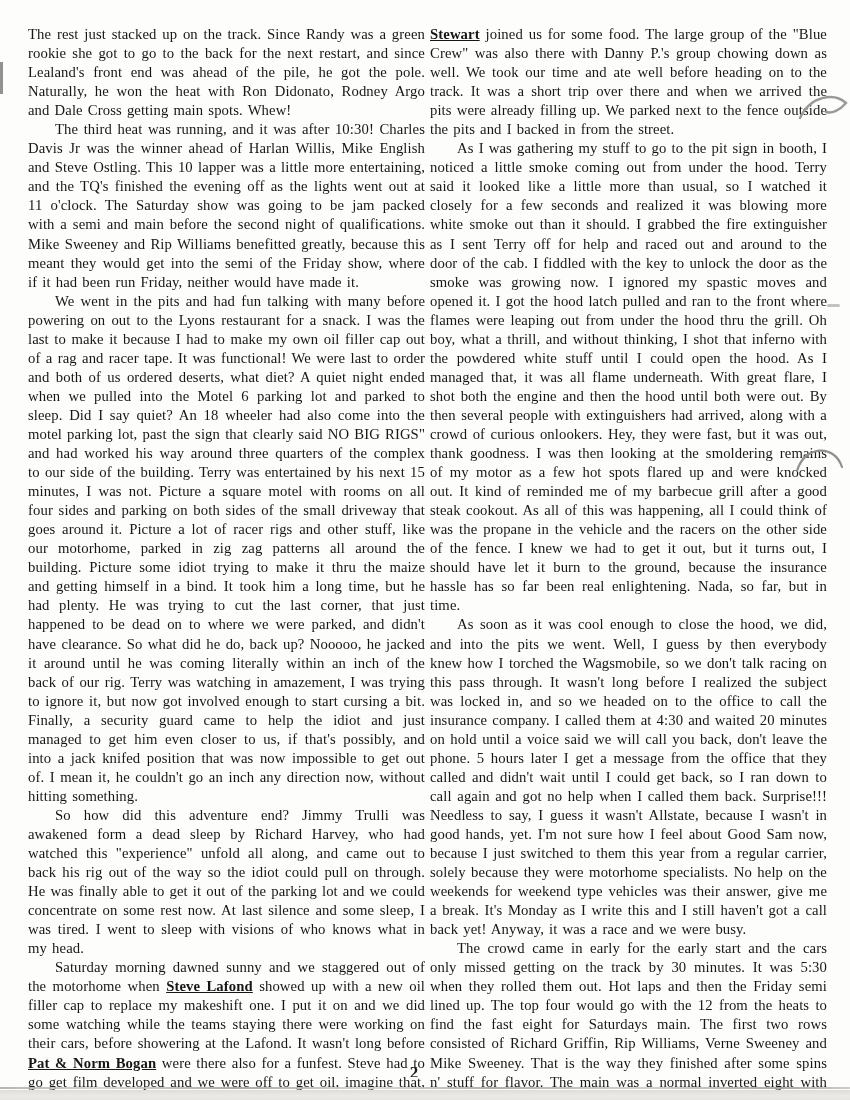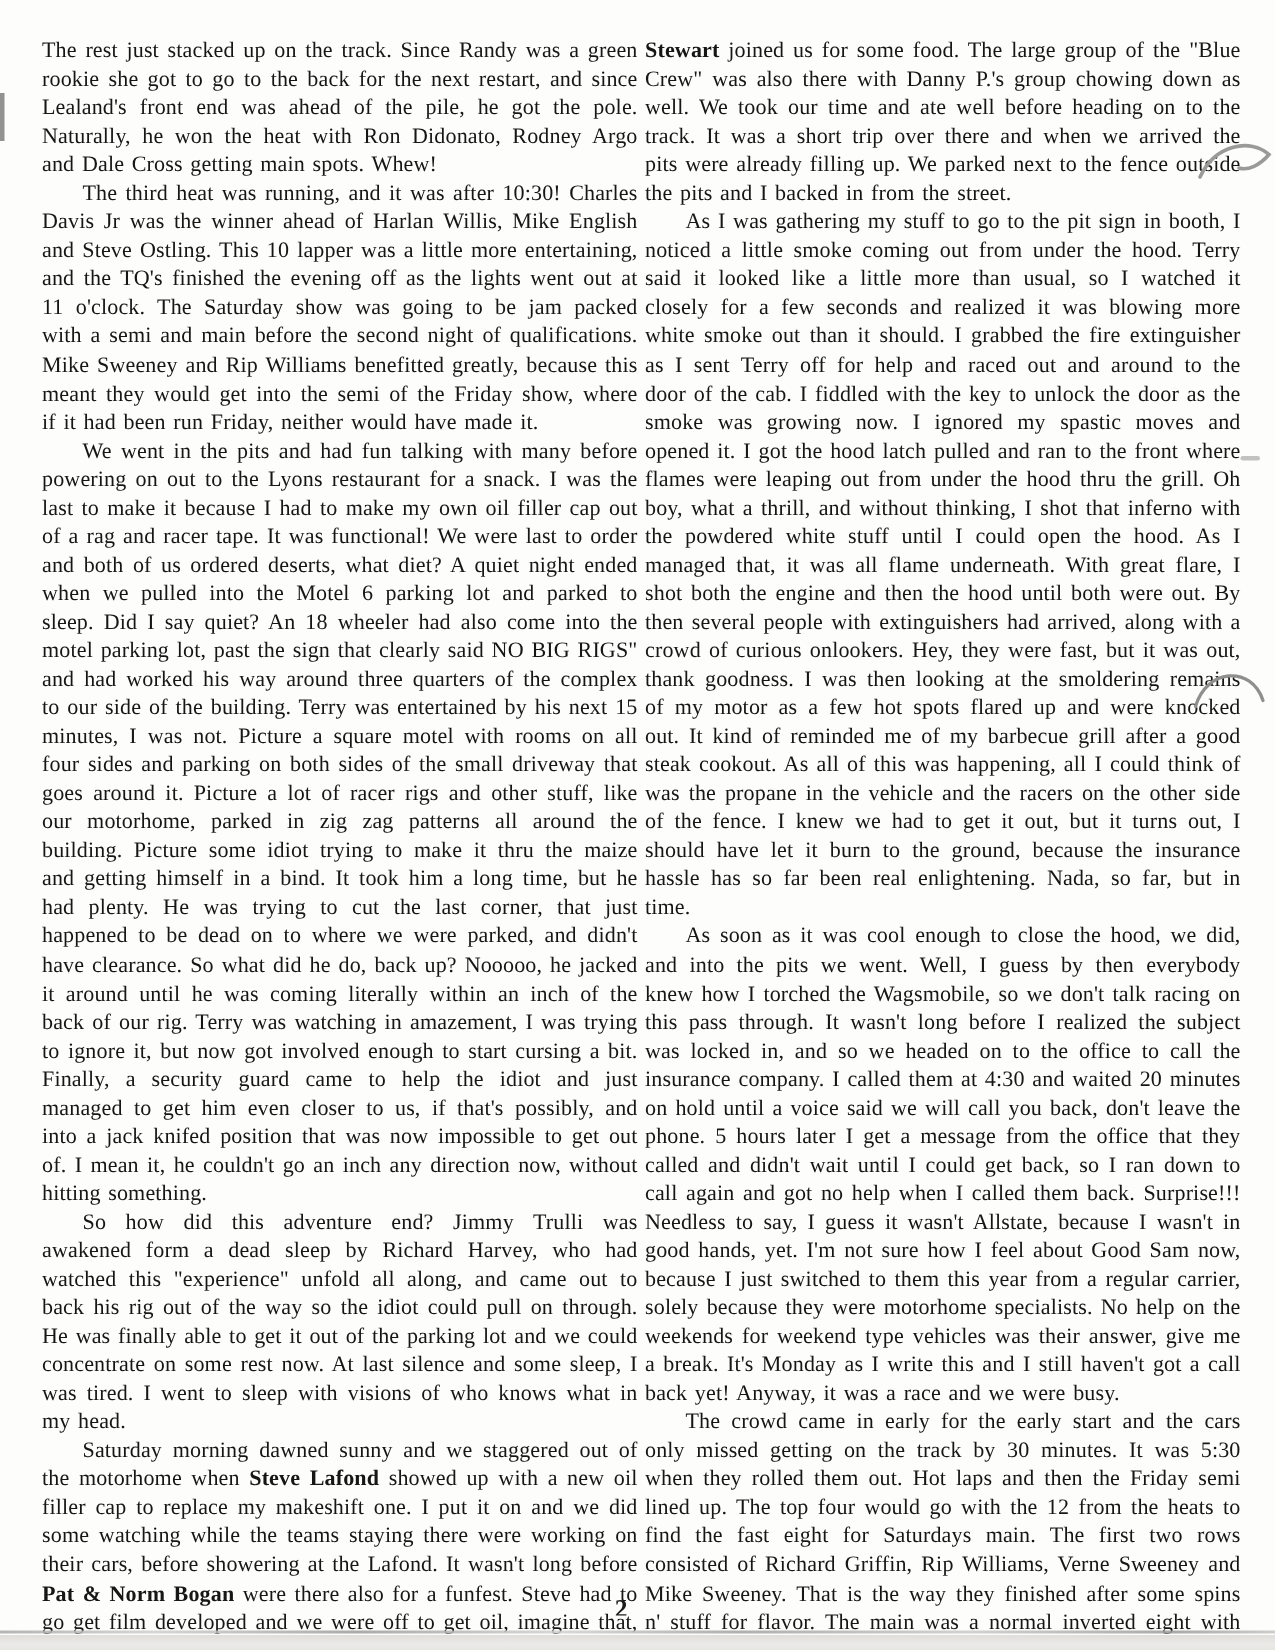--- a/index.html
+++ b/index.html
@@ -20,21 +20,21 @@
     line-height:19.05px;
     text-align:justify;
     word-spacing:0.09em;
     letter-spacing:0.1px;
   }
   .col-left  { left:28px; }
   .col-right { left:430px; }
   p.para { margin:0; padding:0; }
   p.indent { text-indent:27px; }
   p.jlast { text-align-last:justify; }
-  .b { font-weight:bold; }
+  .b { font-weight:bold;text-decoration:underline; }
   .pagenum {
     position:absolute; left:406px; top:1063px;
     height:14px; width:16px; overflow:hidden;
     font-weight:bold; font-size:17px; color:#1a1a1a;
     text-align:center;
   }
   .artifact { position:absolute; pointer-events:none; }
   .edge-sliver {
     position:absolute; left:0; top:62px; width:3px; height:32px;
     background:#3a3a3a; opacity:.55;

